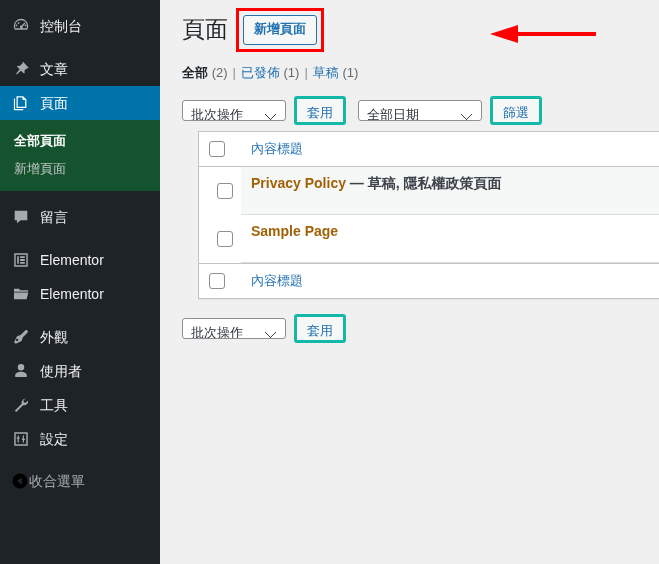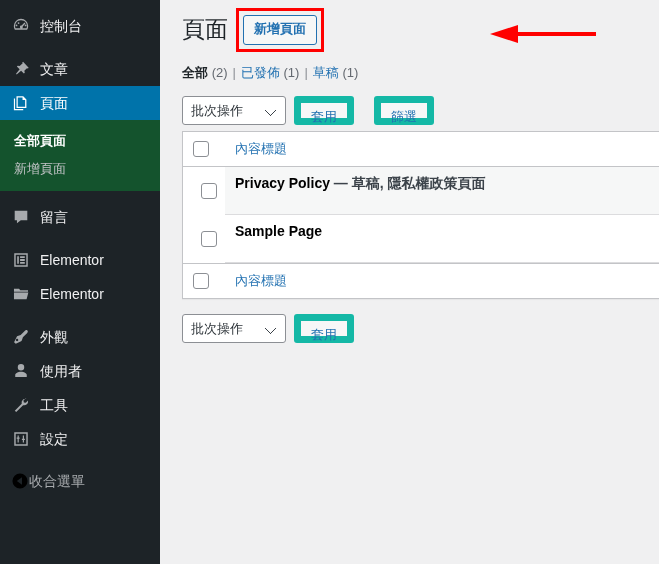--- a/index.html
+++ b/index.html
@@ -191,21 +191,21 @@
   .tablenav {
     display: flex;
     align-items: center;
     height: 30px;
     margin: 9px 0 6px 0;
   }
   .tablenav.bottom { margin: 14px 0 0 0; }
   select.wp-select {
     -webkit-appearance: none;
     appearance: none;
-    height: 29px;
+    height: 21px;
     min-width: 104px;
     padding: 0 24px 0 8px;
     margin: 0;
     border: 1px solid #8c8f94;
     border-radius: 3px;
     background-color: #fff;
     background-image:
       linear-gradient(45deg, transparent 49%, #3c434a 49%, #3c434a 56%, transparent 56%),
       linear-gradient(-45deg, transparent 49%, #3c434a 49%, #3c434a 56%, transparent 56%);
     background-position: calc(100% - 14px) 13px, calc(100% - 9px) 13px;
@@ -216,21 +216,21 @@
     font-size: 13px;
     line-height: 27px;
     box-sizing: border-box;
     cursor: pointer;
   }
   select.wp-select.date-select { min-width: 124px; }
   .button-secondary {
     height: 29px;
     padding: 0 10px;
     margin-left: 8px;
-    border: 7px solid #14b8a6;
+    border: 3px solid #14b8a6;
     border-radius: 3px;
     background: #f6f7f7;
     color: #2271b1;
     font-family: inherit;
     font-size: 13px;
     line-height: 27px;
     box-sizing: border-box;
     cursor: pointer;
     white-space: nowrap;
   }
@@ -278,21 +278,21 @@
     vertical-align: top;
     font-size: 14px;
     border-bottom: 1px solid #dcdcde;
     box-sizing: border-box;
   }
   .wp-list-table tbody tr.alternate td { background: #f6f7f7; }
   .wp-list-table tbody tr td { background: #fff; }
   .wp-list-table tbody tr.alternate td { background: #f6f7f7; }
   .wp-list-table tbody tr:last-child td { border-bottom: 1px solid #dcdcde; }
   .row-title {
-    color: #000000;
+    color: #a16207;
     font-weight: 600;
     font-size: 14px;
     text-decoration: none;
     cursor: pointer;
   }
   .post-state {
     color: #3c434a;
     font-weight: 600;
     font-size: 14px;
   }
@@ -305,21 +305,21 @@
     margin: 0;
     padding: 0;
     border: 1px solid #8c8f94;
     border-radius: 3px;
     background: #fff;
     display: inline-block;
     vertical-align: middle;
     cursor: pointer;
     box-sizing: border-box;
   }
-  .table-wrap { position: relative; }
+  .table-wrap { position: relative; margin-left: 16px; }
 </style>
 </head>
 <body>
 
 <div id="app">
 
   <div id="adminmenuwrap">
     <ul class="menu-list">
 
       <li class="menu-gap"></li>
@@ -480,20 +480,23 @@
           <span class="count">(1)</span>
         </li>
       </ul>
 
       <div class="tablenav top">
         <select class="wp-select">
           <option>批次操作</option>
         </select>
         <button class="button-secondary">套用</button>
         <span class="spacer"></span>
+        <select class="wp-select date-select">
+          <option>全部日期</option>
+        </select>
         <button class="button-secondary">篩選</button>
       </div>
 
       <div class="table-wrap">
         <table class="wp-list-table">
           <thead>
             <tr>
               <th class="check-col">
                 <input type="checkbox" class="cb" style="">
               </th>

